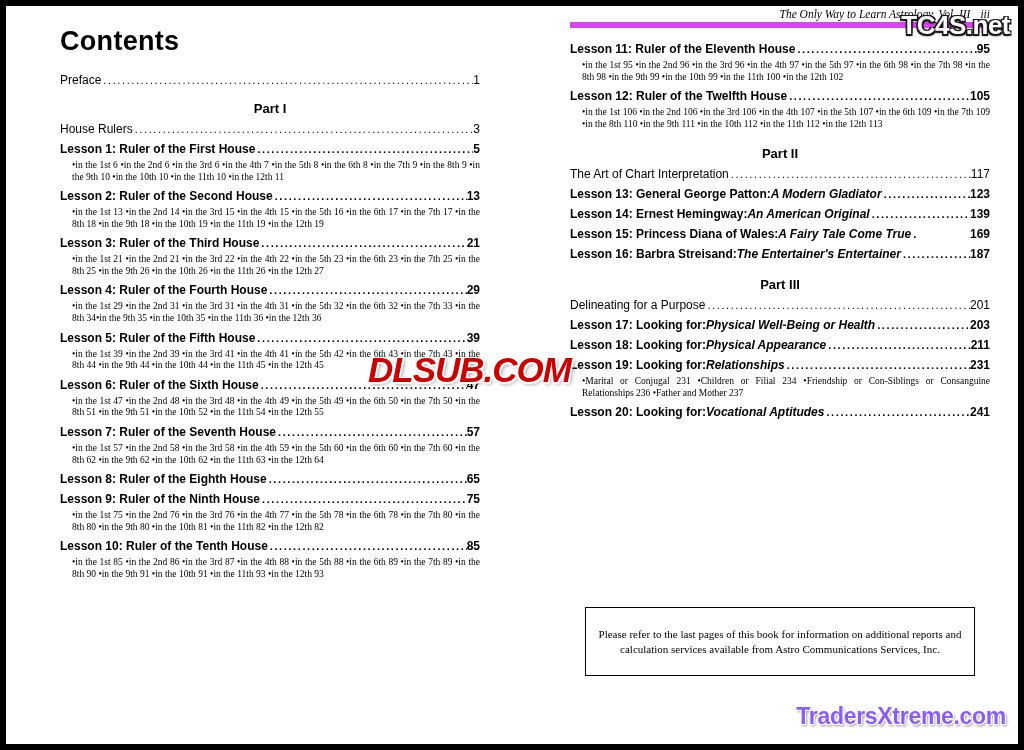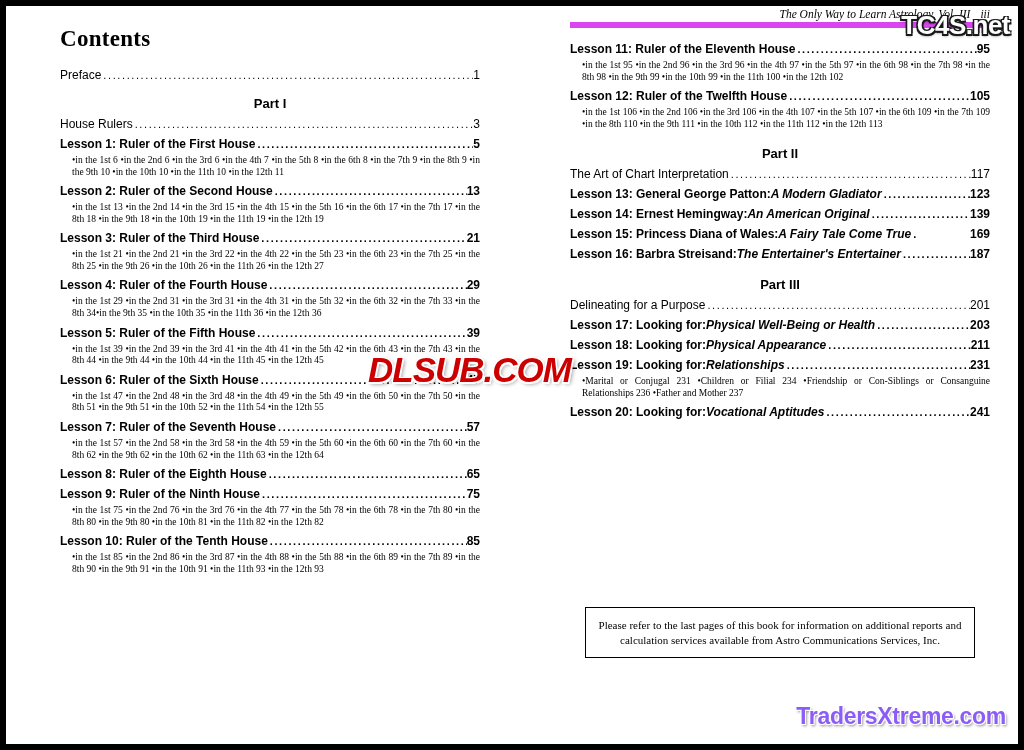--- a/index.html
+++ b/index.html
@@ -28,23 +28,23 @@
 
   .col {
     position: absolute;
     top: 0;
     height: 750px;
   }
   .col-left { left: 60px; width: 420px; }
   .col-right { left: 570px; width: 420px; }
 
   .contents-title {
-    font-family: Liberation Serif, serif;
-    font-weight: bold;
-    font-size: 23px;
+    font-family: Liberation Sans, sans-serif;
+    font-weight: bold;
+    font-size: 27px;
     letter-spacing: 0.3px;
     margin-top: 26px;
     margin-bottom: 16px;
   }
 
   .running-head {
     position: absolute;
     top: 8px;
     left: 570px;
     width: 420px;
@@ -108,21 +108,21 @@
   }
   .part-head-r { margin-top: 16px; }
 
   .ital { font-style: italic; }
 
   .note-box {
     position: absolute;
     left: 585px;
     top: 607px;
     width: 390px;
-    height: 51px;
+    height: 69px;
     border: 1px solid #000;
     box-sizing: border-box;
     display: flex;
     align-items: center;
     justify-content: center;
   }
   .note-box p {
     margin: 0;
     font-family: "Liberation Serif", serif;
     font-size: 11px;

